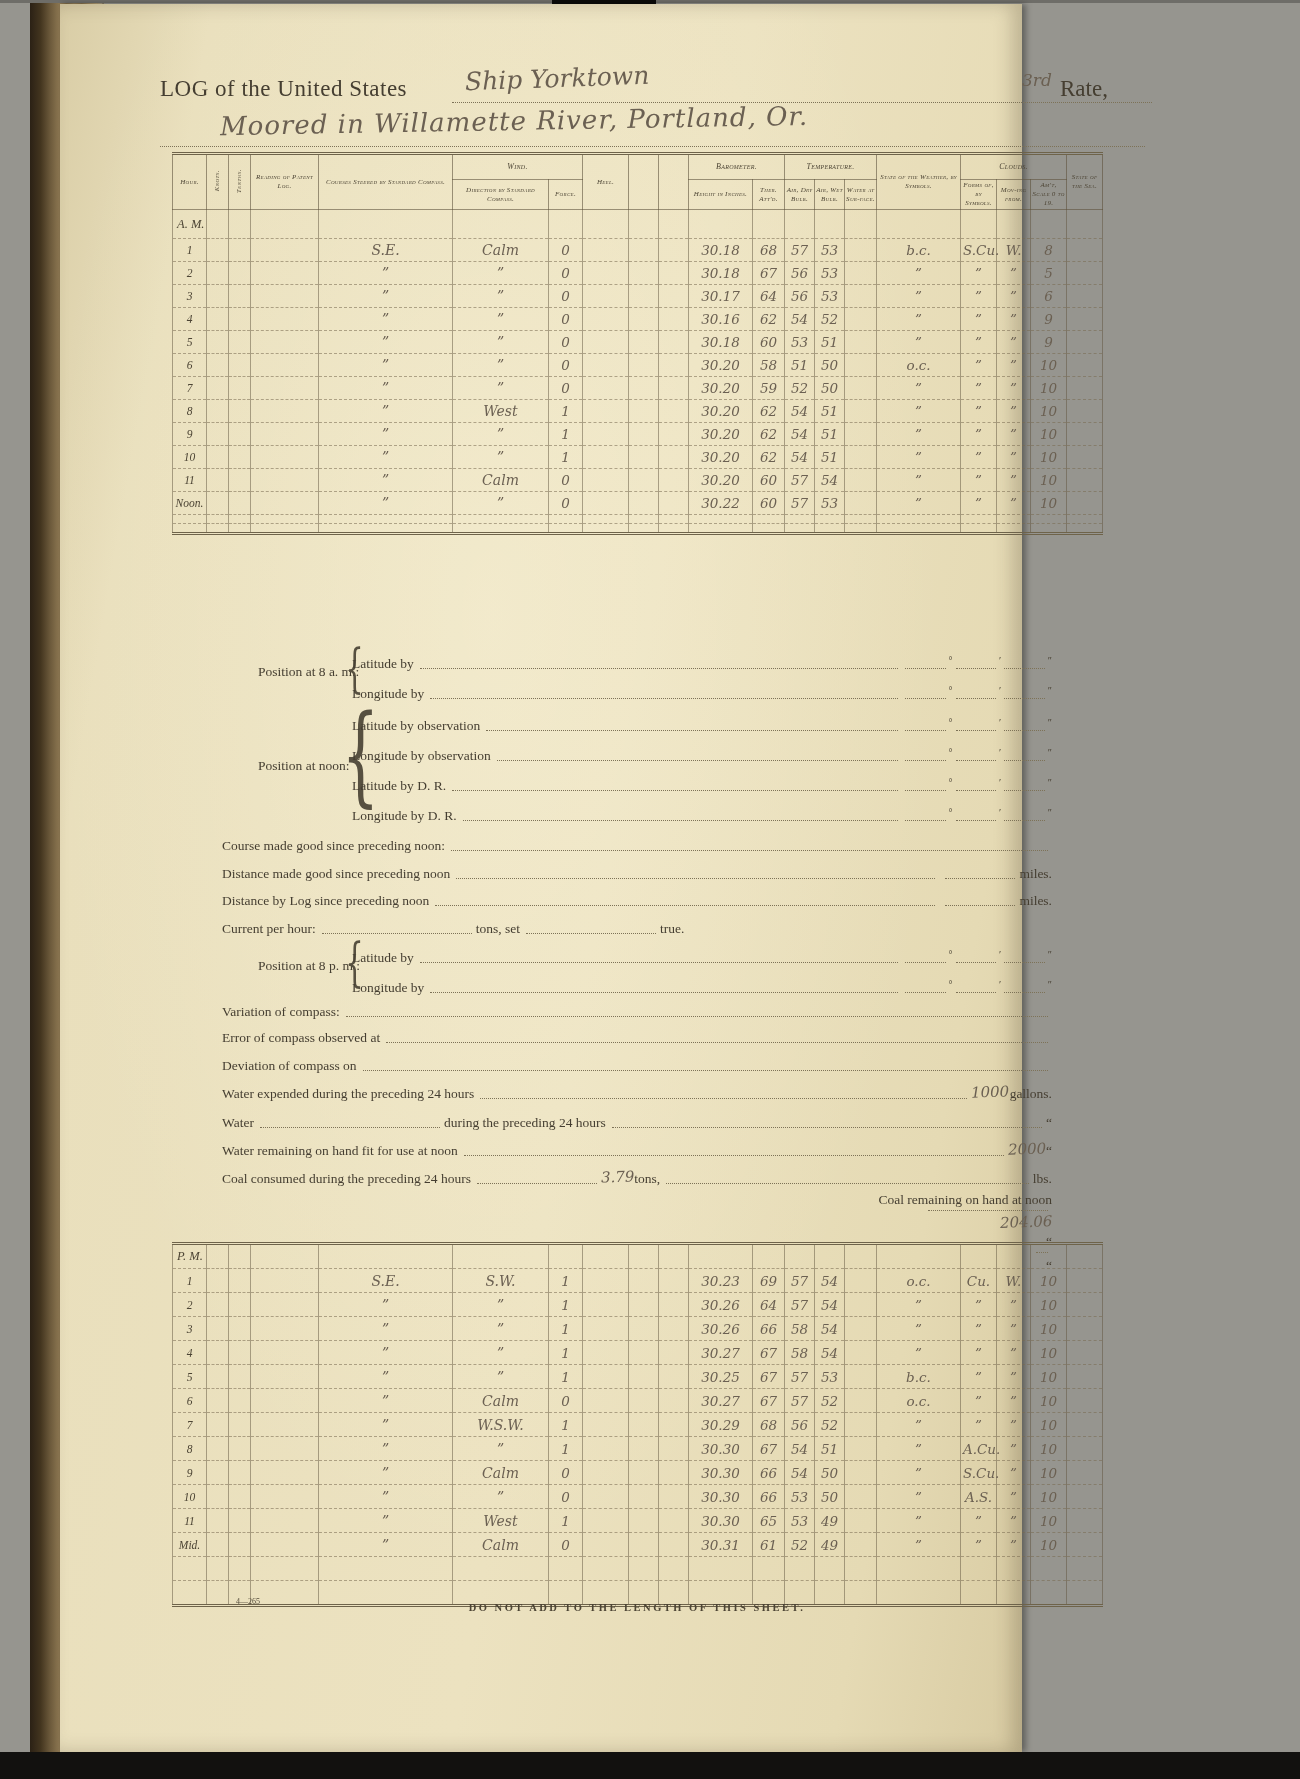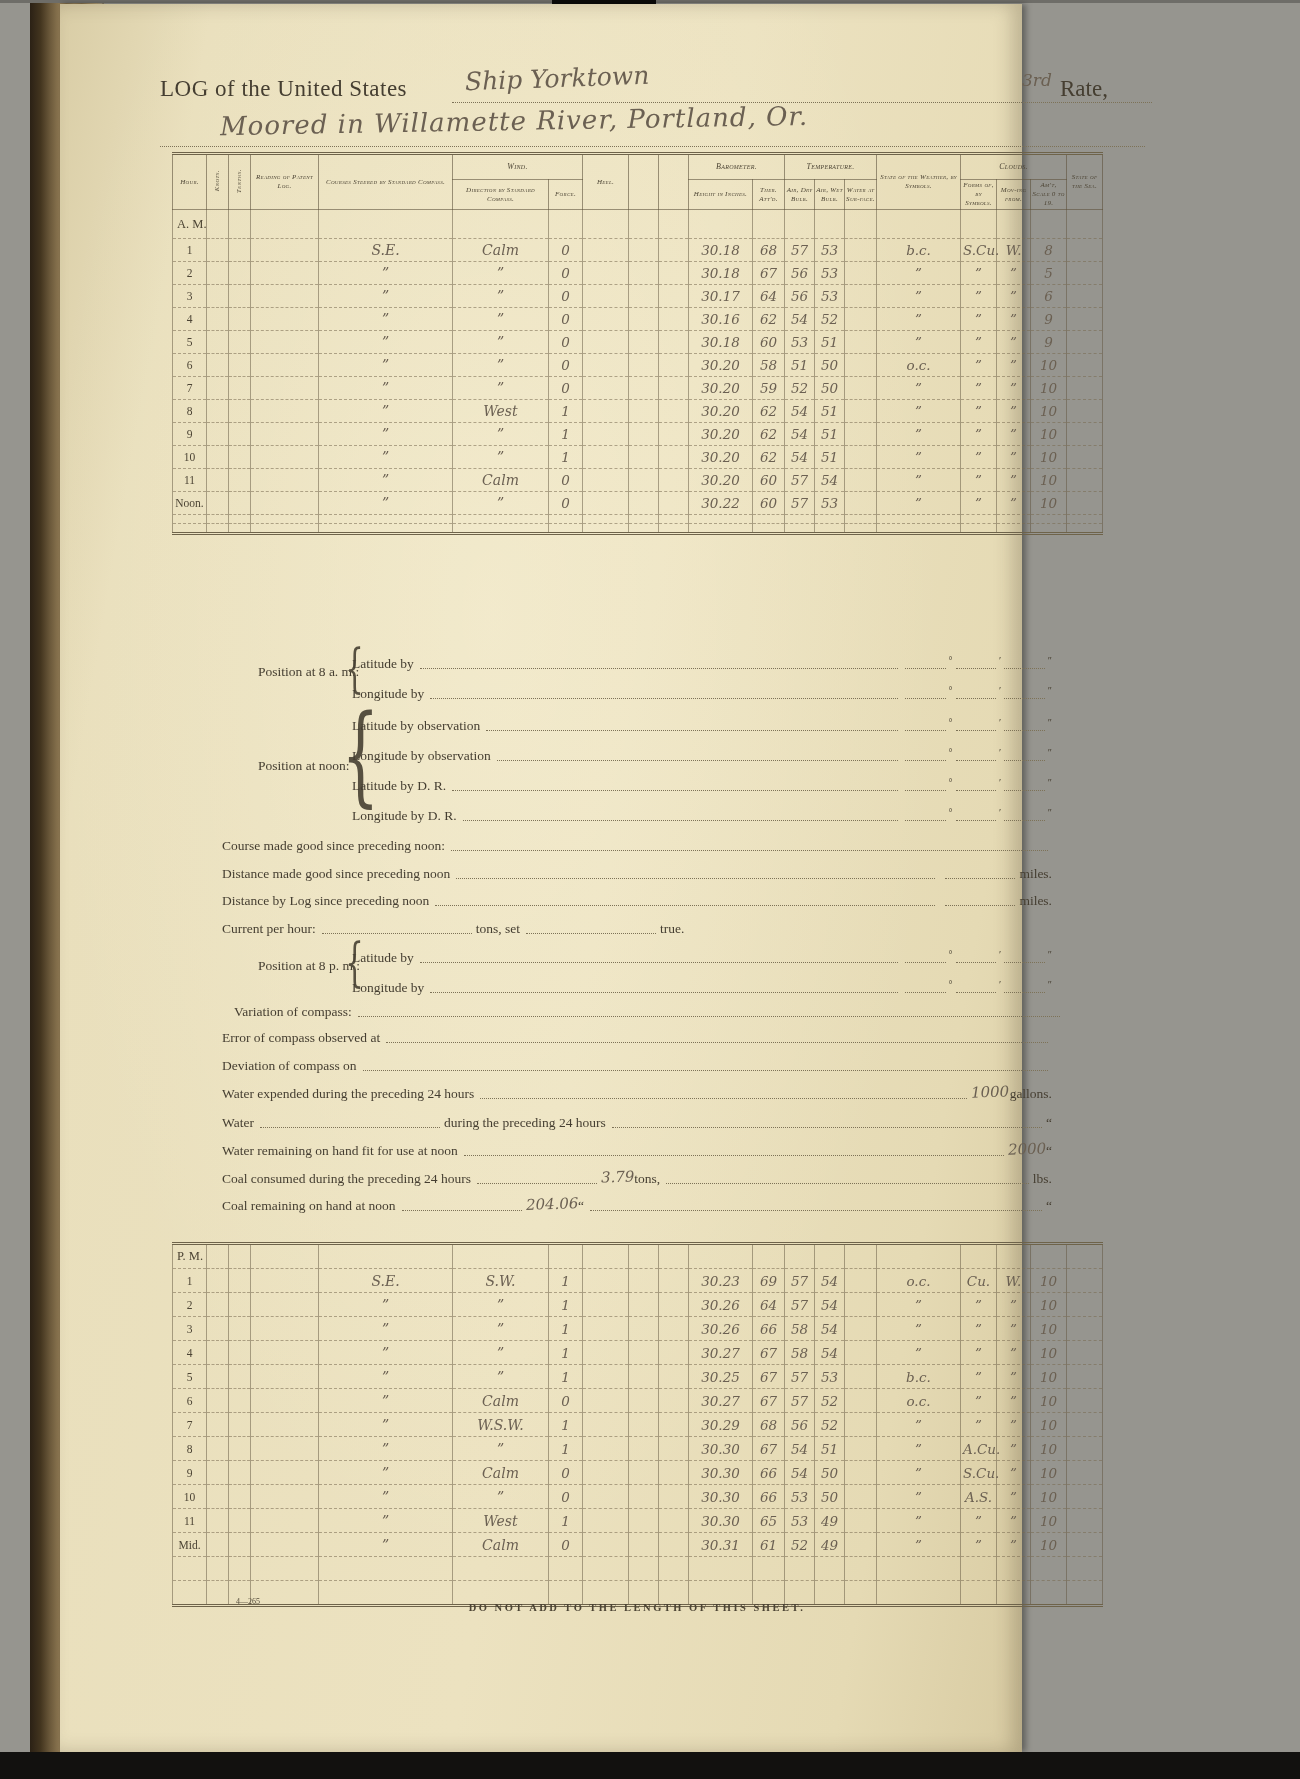--- a/index.html
+++ b/index.html
@@ -54,21 +54,21 @@
   }
   .log th.grp{font-size:8px;height:22px;}
   .log td{
     border-left:1px solid rgba(95,84,62,.5);border-right:1px solid rgba(95,84,62,.5);
     border-bottom:1px dashed rgba(120,106,80,.55);
     height:22px;padding:0 2px;text-align:center;vertical-align:middle;overflow:visible;white-space:nowrap;
   }
   #pm-table td{height:23px;}
   .log thead{border-bottom:1px solid rgba(95,84,62,.7);}
   .log .vert span{writing-mode:vertical-rl;transform:rotate(180deg);display:inline-block;font-size:6.5px;letter-spacing:.5px;}
-  .log td.c-hour{font-size:11.5px;color:#4c4434;font-family:"Liberation Serif",serif;}
+  .log td.c-hour{font-size:11.5px;color:#4c4434;font-family:"Liberation Serif",serif;font-style:italic;}
   .log td.hwc{font-size:13.5px;}
   .log td.script{font-size:14px;}
   .log tr.period-row td{height:28px;border-bottom:1px dashed rgba(120,106,80,.55);}
   .log tr.period-row td.c-hour{font-size:12.5px;text-align:left;padding-left:4px;}
   .log tr.filler-row td{height:8px;}
   
   .fline{position:absolute;display:flex;align-items:flex-end;height:24px;font-size:13.5px;}
   .fline .lbl{white-space:nowrap;padding-bottom:2px;}
   .fline .dots{flex:1 1 auto;border-bottom:1.5px dotted #7d7257;margin:0 4px 5px 6px;min-width:12px;}
   .fline .dotsf{flex:0 0 auto;border-bottom:1.5px dotted #7d7257;margin:0 4px 5px 6px;}
@@ -990,21 +990,21 @@
               <b>°</b>
               <i></i>
               <b>′</b>
               <i></i>
               <b>″</b>
             </span>
         </div>
       </div>
     </div>
 
-    <div class="fline print" style="left:162px;top:994px;width:830px;margin-left:12px;">
+    <div class="fline print" style="left:162px;top:994px;width:830px;">
       <span class="lbl">Variation of compass:</span>
         <span class="dots"></span>
     </div>
     <div class="fline print" style="left:162px;top:1020px;width:830px;">
       <span class="lbl">Error of compass observed at</span>
         <span class="dots"></span>
     </div>
     <div class="fline print" style="left:162px;top:1048px;width:830px;">
       <span class="lbl">Deviation of compass on</span>
         <span class="dots"></span>
@@ -1034,21 +1034,21 @@
 
     <div class="fline print" style="left:162px;top:1161px;width:830px;">
       <span class="lbl">Coal consumed during the preceding 24 hours</span>
       <span class="dotsf" style="width:120px;"></span>
       <span class="val hw">3.79</span>
       <span class="unit">tons,</span>
       <span class="dots"></span>
       <span class="unit">lbs.</span>
     </div>
 
-    <div class="fline print" style="left:162px;top:1188px;width:830px;">
+    <div class="fline print" style="left:162px;top:1188px;width:830px;flex-direction:column;">
       <span class="lbl">Coal remaining on hand at noon</span>
       <span class="dotsf" style="width:120px;"></span>
       <span class="val hw">204.06</span>
       <span class="unit">“</span>
       <span class="dots"></span>
       <span class="unit">“</span>
     </div>
 
     <div class="footer-small">4—265</div>
     <div class="footer-main">DO NOT ADD TO THE LENGTH OF THIS SHEET.</div>

